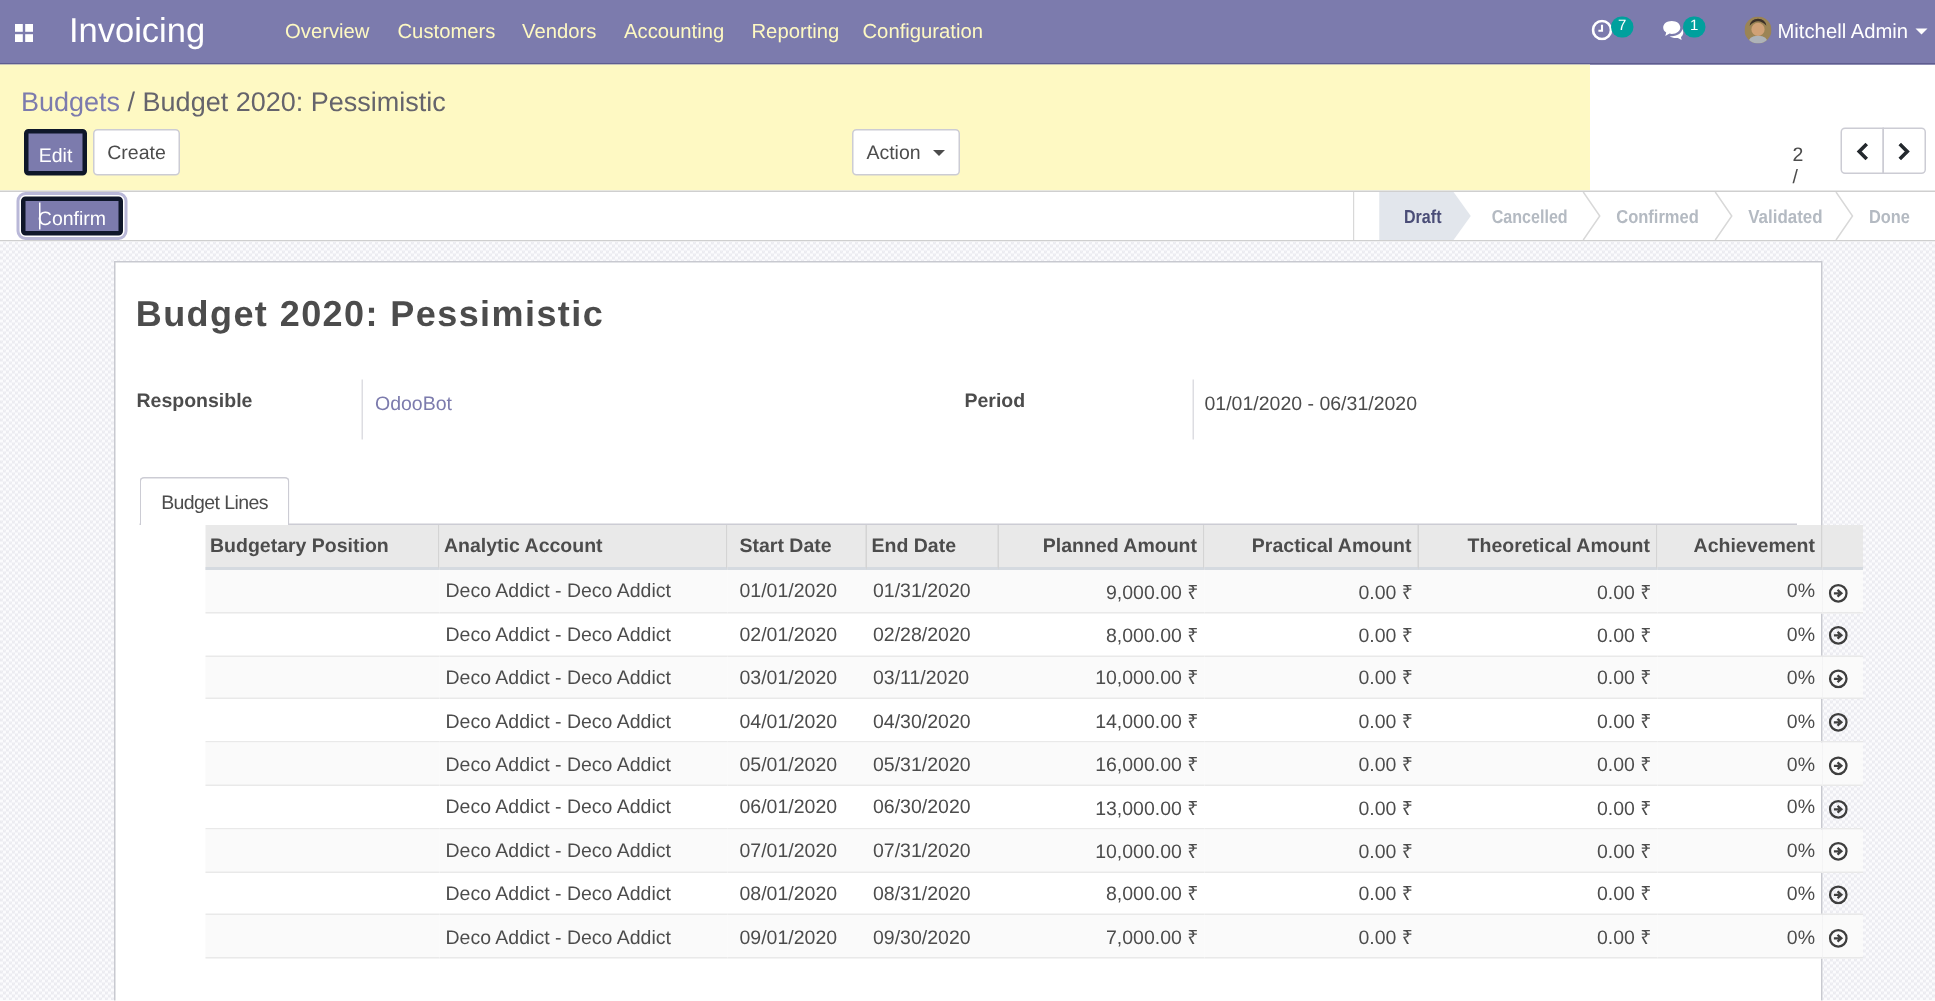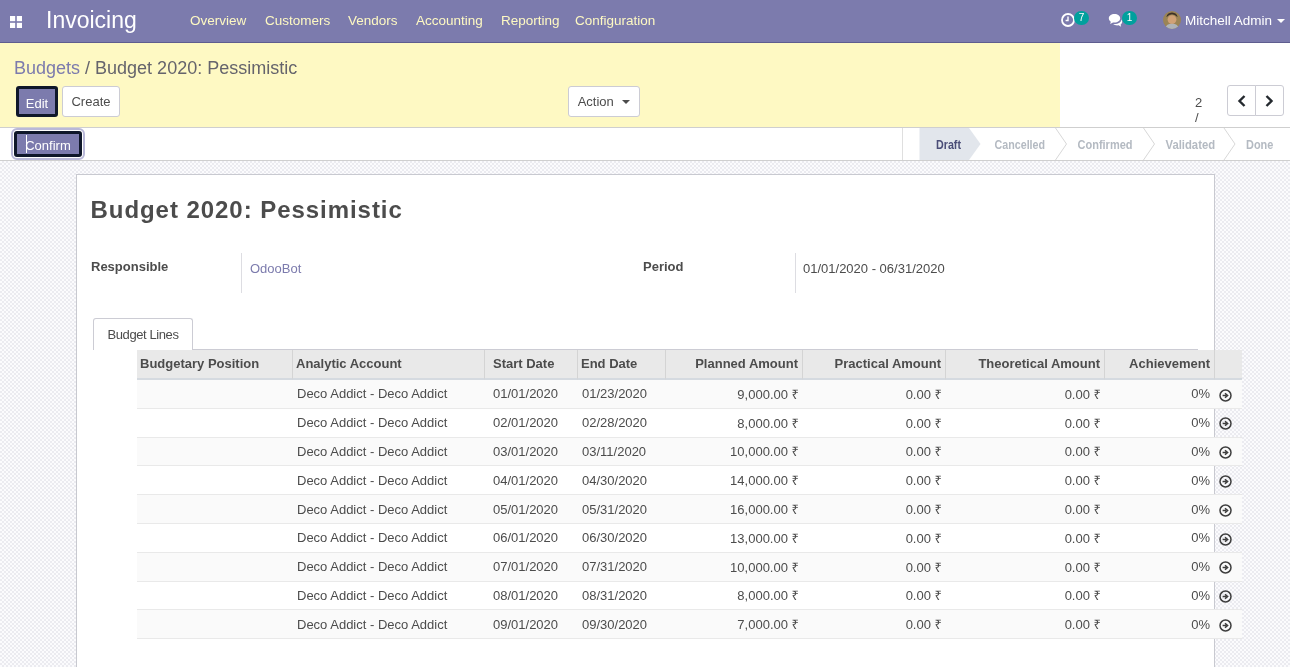--- a/index.html
+++ b/index.html
@@ -183,21 +183,21 @@
             <th class="tr">Theoretical Amount</th>
             <th class="tr">Achievement</th>
             <th></th>
           </tr>
         </thead>
         <tbody>
           <tr>
               <td></td>
               <td>Deco Addict - Deco Addict</td>
               <td class="pl10">01/01/2020</td>
-              <td>01/23/2020</td>
+              <td>01/31/2020</td>
               <td class="tr">9,000.00 ₹</td>
               <td class="tr">0.00 ₹</td>
               <td class="tr">0.00 ₹</td>
               <td class="tr" style="padding-right:5px">0%</td>
               <td class="ic"><svg width="13" height="13" viewBox="0 0 13 13">
                   <use href="#lnk"></use>
                 </svg></td>
             </tr>
           <tr>
               <td></td>

